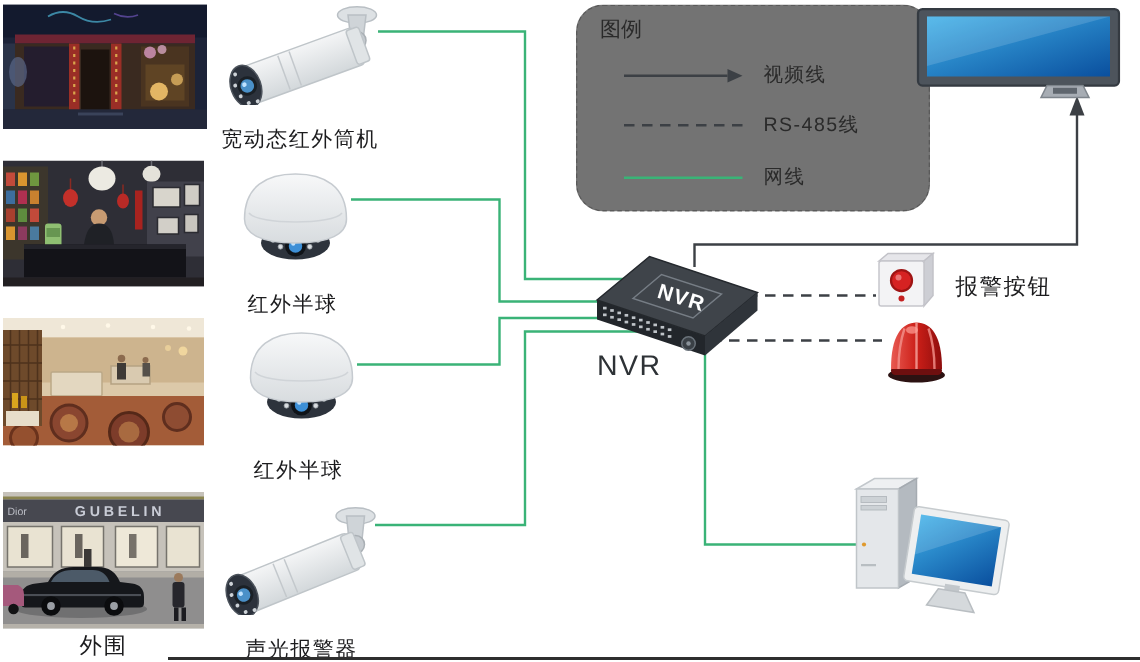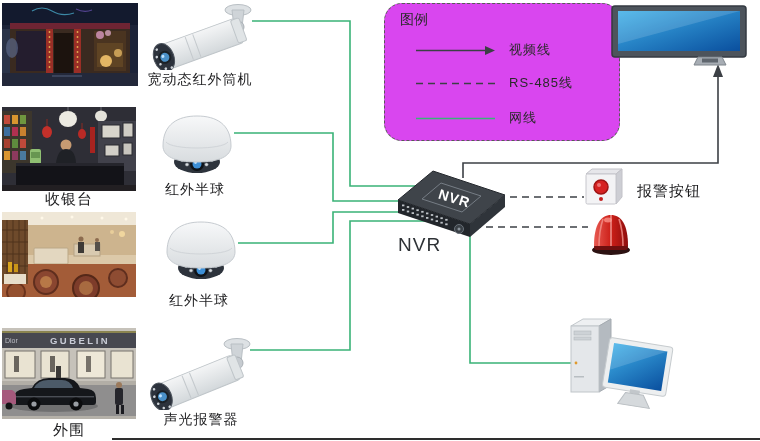--- a/index.html
+++ b/index.html
@@ -1,24 +1,24 @@
 <!DOCTYPE html>
 <html><head>
 <meta charset="utf-8">
 <style>
   html,body{margin:0;padding:0;background:#fff;}
   .stage{position:relative;width:760px;height:441px;background:#ffffff;overflow:hidden;
          font-family:"Liberation Sans","DejaVu Sans",sans-serif;color:#1e1e1e;}
   .abs{position:absolute;}
   .cap{position:absolute;text-align:center;white-space:nowrap;font-size:15px;
        color:#1c1c1e;font-weight:500;letter-spacing:1px;}
-  .cap.cam{font-size:14px;}
+  .cap.cam{font-size:14px;margin-top:13px;}
   .nvr-cap{position:absolute;font-size:19px;font-weight:500;color:#2e3236;letter-spacing:1px;}
   .legend{position:absolute;left:384px;top:3px;width:236px;height:138px;
-          border:1.6px dashed #5a5a5a;border-radius:18px;box-sizing:border-box;background:#d946ef;}
+          border:1.6px dashed #5a5a5a;border-radius:18px;box-sizing:border-box;background:#737373;}
   .legend .title{position:absolute;left:15px;top:7px;font-size:14px;color:#2a2a2a;}
   .legend .sample{position:absolute;left:30px;}
   .legend .ilabel{position:absolute;left:124px;font-size:13px;color:#2a2a2a;letter-spacing:1px;}
   .bottom-line{position:absolute;left:112px;top:438px;width:648px;height:2px;background:#2e2e2e;}
   svg{display:block;}
 </style>
 </head>
 <body>
 
 <div class="stage">
@@ -96,21 +96,20 @@
     <rect x="121" y="36" width="9" height="12" fill="#c8c5be" stroke="#2b2b31"></rect>
     <rect x="88" y="20" width="5" height="26" fill="#a8231f"></rect>
     <circle cx="64" cy="38" r="5.5" fill="#c79b72"></circle>
     <path d="M54,56 q2,-14 10,-14 q9,0 10,14 z" fill="#1f2126"></path>
     <rect x="28" y="42" width="11" height="20" rx="2" fill="#8fbf72"></rect>
     <rect x="29" y="45" width="9" height="6" fill="#5c8c48" opacity=".8"></rect>
     <rect x="14" y="56" width="108" height="22" fill="#131318"></rect>
     <rect x="14" y="56" width="108" height="3" fill="#25252c"></rect>
     <rect y="78" width="134" height="6" fill="#221f22"></rect>
   </svg>
-  <div class="cap" style="left:2px;top:190px;width:134px">收银台</div>
 
   <svg class="abs" style="left:2px;top:212px" width="134" height="85" viewBox="0 0 134 85">
     <rect width="134" height="85" fill="#dcc9a9"></rect>
     <rect width="134" height="13" fill="#efe7d7"></rect>
     <circle cx="40" cy="6" r="1.5" fill="#fff8e8"></circle>
       <circle cx="70" cy="5" r="1.5" fill="#fff8e8"></circle>
     <circle cx="100" cy="6" r="1.5" fill="#fff8e8"></circle>
       <circle cx="124" cy="7" r="1.5" fill="#fff8e8"></circle>
     <rect y="13" width="134" height="30" fill="#cdb48e"></rect>
     <circle cx="120" cy="22" r="3" fill="#f4d9a0" opacity=".9"></circle>

